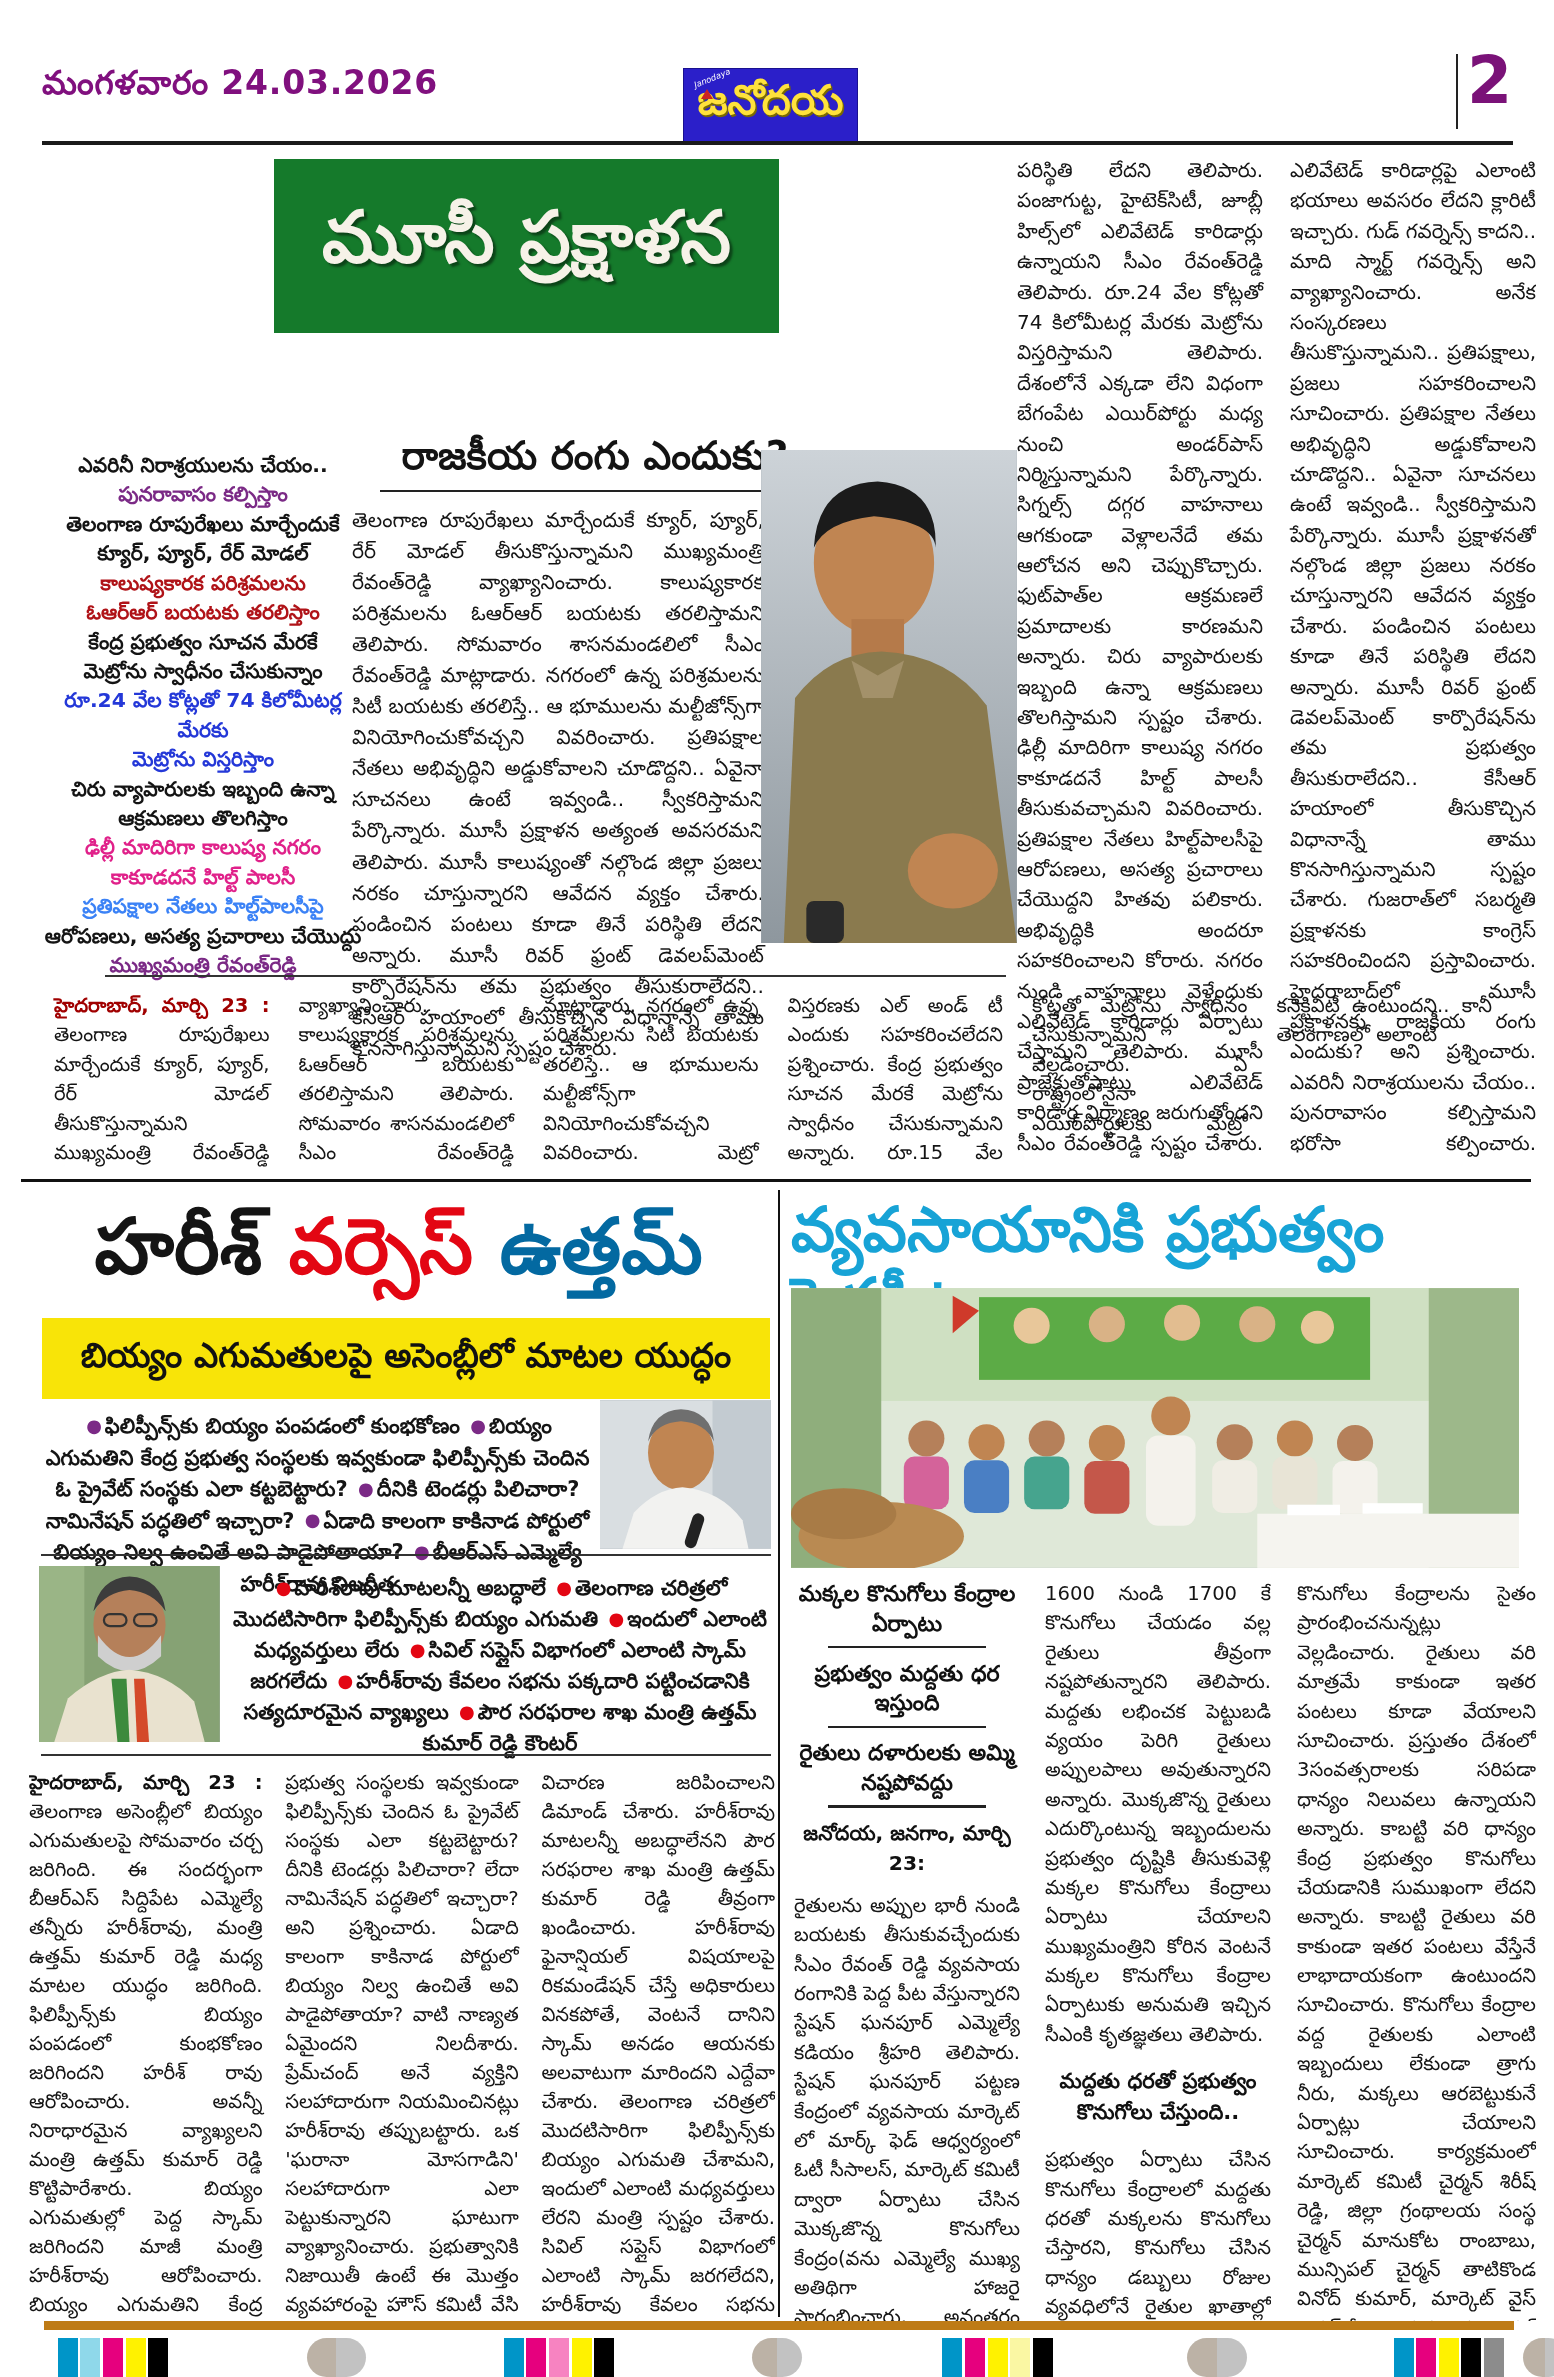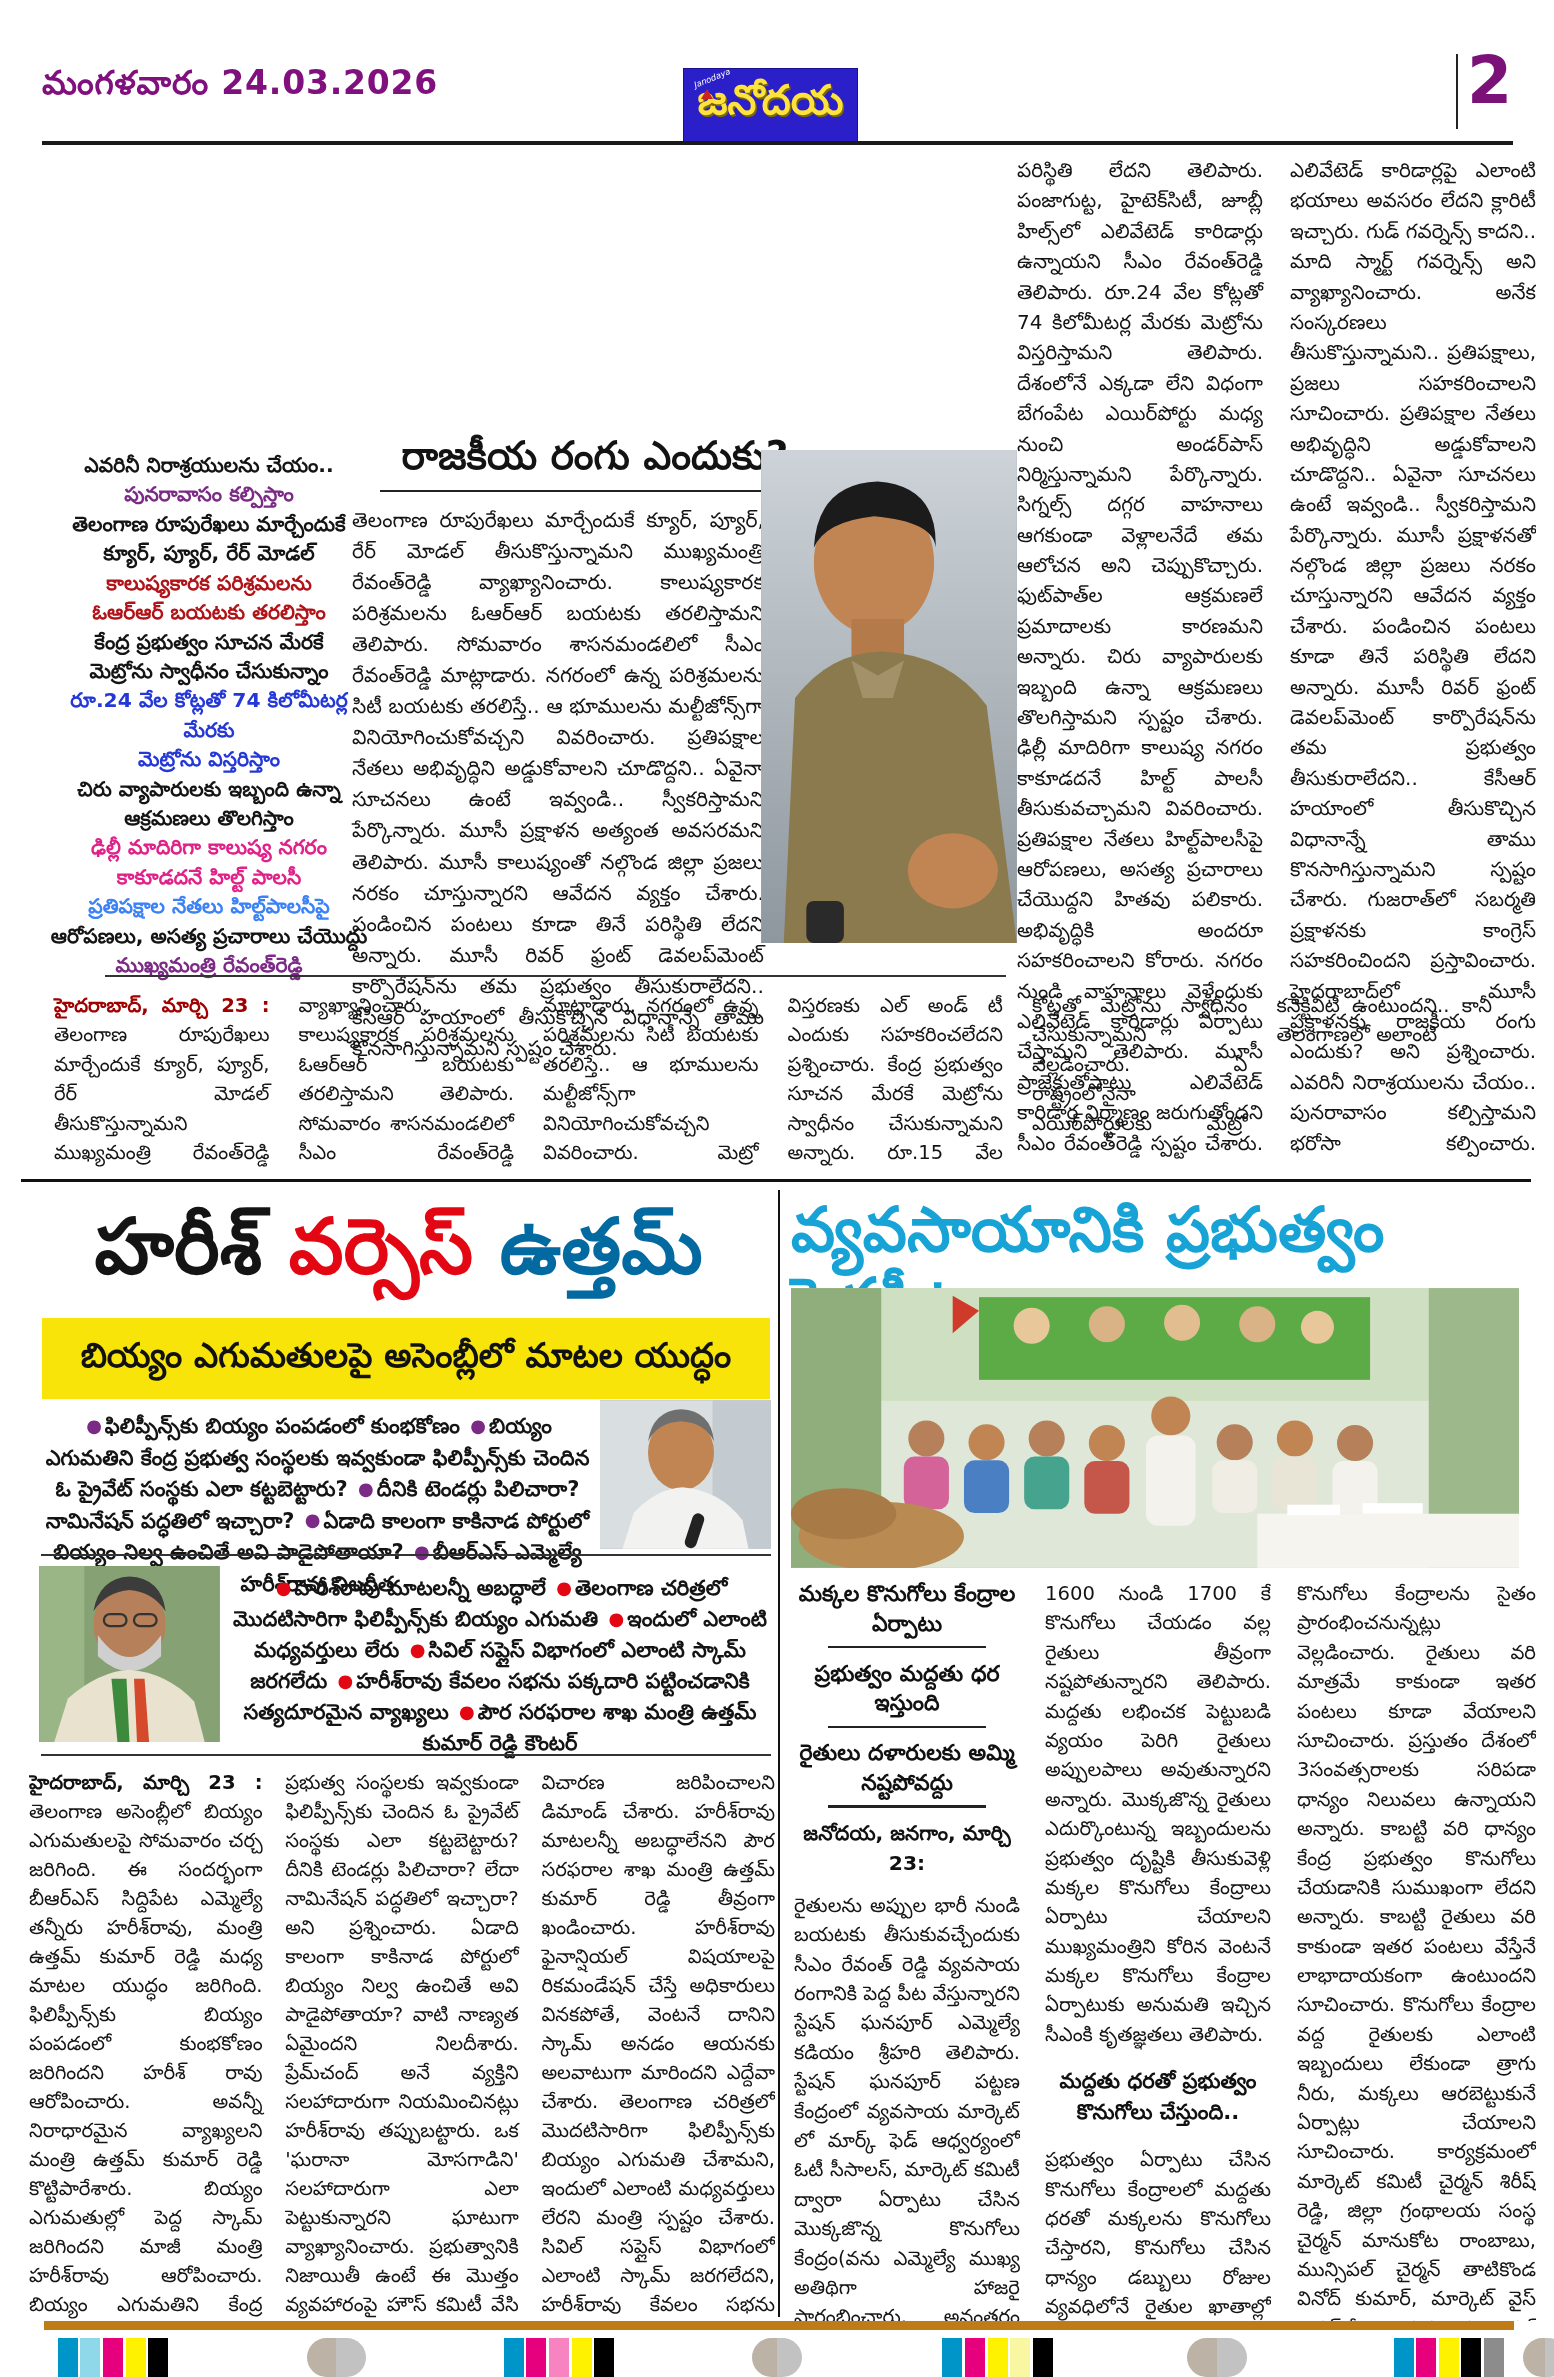--- a/index.html
+++ b/index.html
@@ -18,21 +18,21 @@
             border-right:6px solid transparent;border-bottom:10.5px solid #cc2222;}
   .pageno{left:1467px;top:48px;font-size:65px;font-weight:bold;line-height:1;}
   .pageno-sep{left:1456px;top:54px;width:2.3px;height:75px;background:#222;}
   
   .kicker{left:274px;top:159px;width:505px;height:174px;display:flex;align-items:center;justify-content:center;}
   .kicker-text{color:#f6f2e8;font-size:72px;font-weight:bold;text-shadow:3px 3px 2.3px rgba(0,0,0,0.45);}
   .mainhead{left:27px;top:328px;width:970px;text-align:center;font-size:120px;font-weight:bold;
             line-height:1.05;text-shadow:4.5px 5.3px 0 rgba(0,0,0,0.18), -1.5px -1.5px 0 #ffffff;}
   .subhead{left:347px;top:433px;width:496px;text-align:center;font-size:39px;font-weight:bold;color:#131313;}
   .subhead-rule{left:380px;top:490px;width:436px;height:2.3px;background:#222;}
-  .bullet-col{left:48px;top:451px;width:322px;text-align:center;font-size:20.3px;font-weight:bold;line-height:1.45;}
+  .bullet-col{left:42px;top:451px;width:322px;text-align:center;font-size:20.3px;font-weight:bold;line-height:1.45;}
   .bullet-col div{margin:0;}
   .lead{left:352px;top:505px;width:412px;font-size:20.3px;line-height:1.53;text-align:justify;}
   .photo-frame{overflow:hidden;background:#aab2b8;}
   .bodyrule{left:105px;top:975px;width:901px;height:2.3px;background:#333;}
   .bodystrip{left:54px;top:991px;width:949px;height:182px;column-count:4;column-gap:29px;
              font-size:19.6px;line-height:1.5;text-align:justify;}
   .dateline{color:#A00000;font-weight:bold;}
   .dateline-k{color:#111;font-weight:bold;}
   .rightblock{left:1017px;top:155px;width:519px;height:1020px;column-count:2;column-gap:27px;
               font-size:20px;line-height:1.52;text-align:justify;overflow:hidden;}
@@ -74,20 +74,23 @@
     <span class="logo-arc">Janodaya</span>
     <span class="logo-dot"></span>
     <span class="logo-text" style="color: rgb(255, 226, 60);">జనోదయ</span>
   </div>
 
   <div class="abs pageno-sep"></div>
   <div class="abs pageno" style="color: rgb(122, 18, 120);">2</div>
 
   <div class="rule" style="left:42px;top:141px;width:1471px;height:3.8px;"></div>
 
+  <div class="abs kicker" style="background: rgb(21, 122, 43);">
+    <span class="kicker-text">మూసీ ప్రక్షాళన</span>
+  </div>
 
 
   <div class="abs subhead">రాజకీయ రంగు ఎందుకు?</div>
   <div class="abs subhead-rule"></div>
 
   <div class="abs bullet-col">
     <div style="color: rgb(20, 20, 20);">ఎవరినీ నిరాశ్రయులను చేయం..</div>
     <div style="color: rgb(123, 42, 134);">పునరావాసం కల్పిస్తాం</div>
     <div style="color: rgb(20, 20, 20);">తెలంగాణ రూపురేఖలు మార్చేందుకే</div>
     <div style="color: rgb(20, 20, 20);">క్యూర్, ప్యూర్, రేర్ మోడల్</div>

